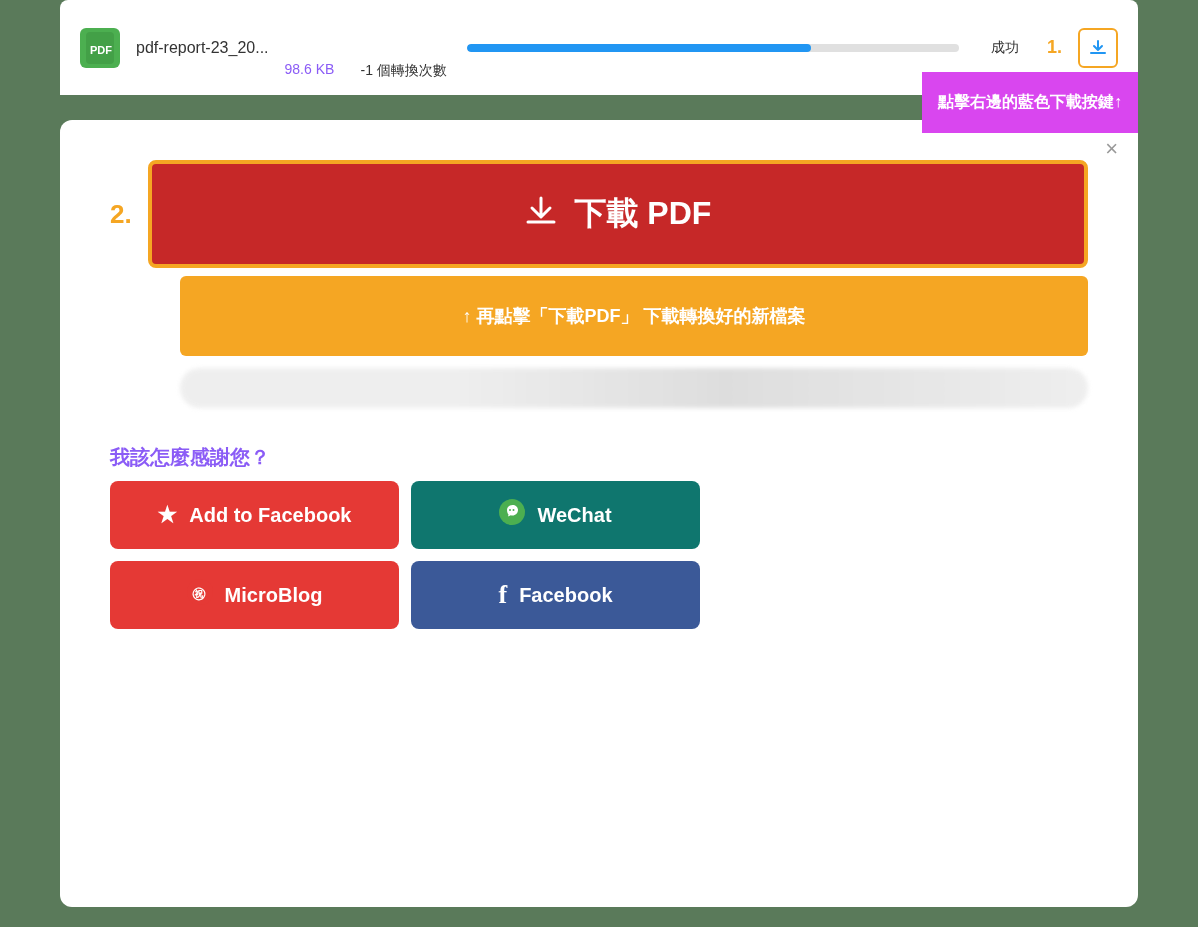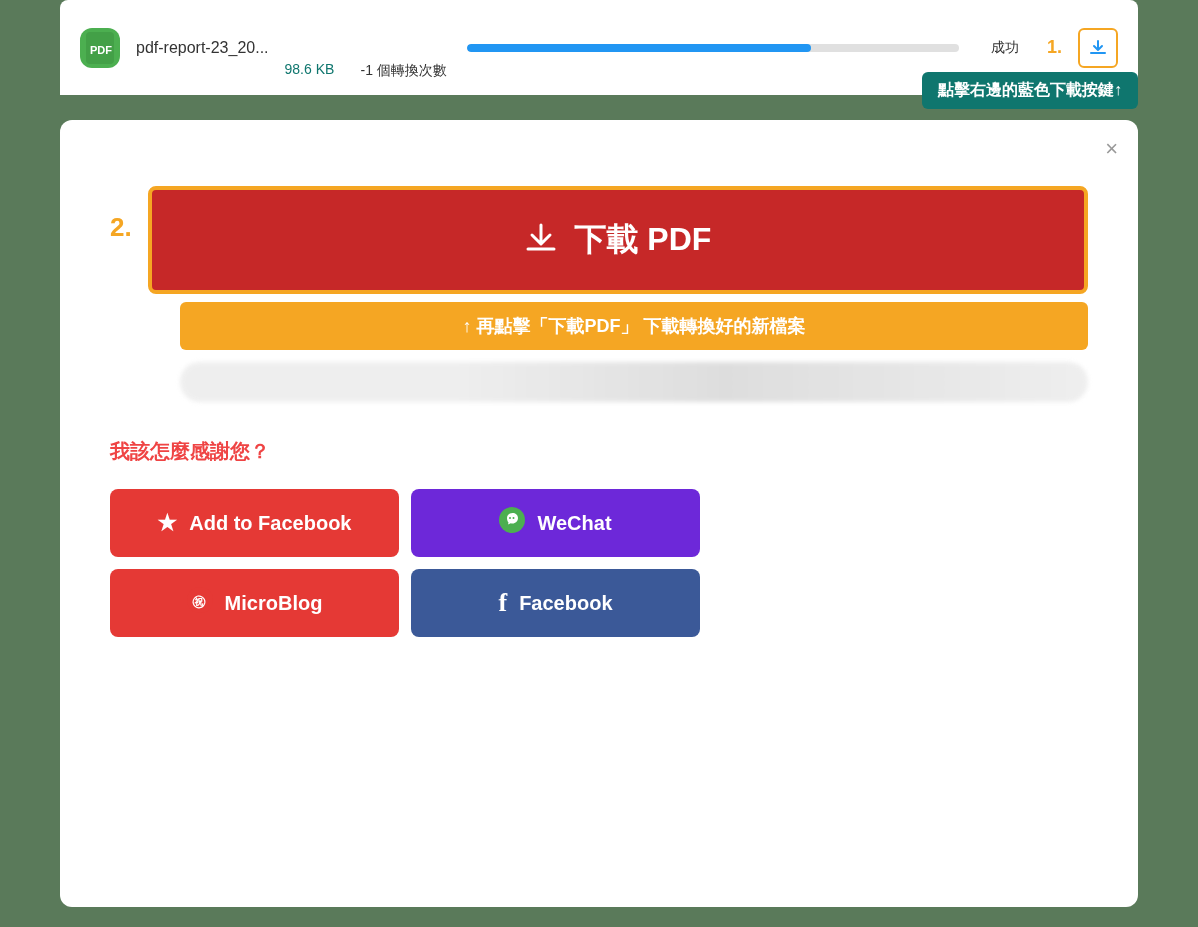--- a/index.html
+++ b/index.html
@@ -23,39 +23,39 @@
       align-items: center;
       padding: 0 20px;
       gap: 16px;
       z-index: 1;
     }
 
     .pdf-icon {
       width: 40px;
       height: 40px;
       background: #4CAF50;
-      border-radius: 12px;
+      border-radius: 6px;
       display: flex;
       align-items: center;
       justify-content: center;
       color: white;
       font-size: 10px;
       font-weight: bold;
       flex-shrink: 0;
     }
 
     .file-name {
       font-size: 16px;
       color: #333;
       min-width: 130px;
     }
 
     .file-size {
       font-size: 14px;
-      color: #0f766e;
+      color: #8b5cf6;
       min-width: 60px;
       margin-top: 42px;
     }
 
     .conversion-count {
       font-size: 14px;
       color: #333;
       min-width: 90px;
       margin-top: 47px;
     }
@@ -98,24 +98,24 @@
       justify-content: center;
       cursor: pointer;
       background: white;
     }
 
     
     .tooltip-arrow {
       position: absolute;
       top: 72px;
       right: 60px;
-      background: #0f766e;
-      color: white;
-      padding: 8px 16px;
-      border-radius: 6px;
+      background: #d946ef;
+      color: white;
+      padding: 20px 16px;
+      border-radius: 0;
       font-size: 16px;
       font-weight: bold;
       z-index: 10;
       white-space: nowrap;
     }
 
     
     .modal {
       position: absolute;
       top: 120px;
@@ -166,35 +166,34 @@
       flex: 1;
       background: #C62828;
       color: white;
       border: none;
       border-radius: 8px;
       padding: 28px 40px;
       font-size: 32px;
       font-weight: bold;
       cursor: pointer;
       display: flex;
-      align-items: flex-end;
+      align-items: center;
       justify-content: center;
       gap: 16px;
       border: 4px solid #F5A623;
-      margin-top: 26px;
     }
 
     .download-pdf-btn .dl-icon {
       font-size: 30px;
     }
 
     .tooltip-bottom {
       background: #F5A623;
       color: white;
-      padding: 12px 20px;
+      padding: 28px 20px;
       border-radius: 6px;
       font-size: 18px;
       font-weight: bold;
       text-align: center;
       margin-top: 8px;
       margin-left: 70px;
     }
 
     
     .blurred-area {
@@ -208,22 +207,22 @@
     }
 
     .section-divider {
       margin: 24px 0 12px 0;
       border: none;
     }
 
     .thank-you-title {
       font-size: 20px;
       font-weight: bold;
-      color: #ef4444;
-      margin-bottom: 24px;
+      color: #8b5cf6;
+      margin-bottom: 10px;
       font-family: Liberation Mono, monospace;
     }
 
     .thank-you-desc {
       font-size: 15px;
       color: #444;
       margin-bottom: 20px;
     }
 
     .social-grid {
@@ -241,21 +240,21 @@
       font-size: 20px;
       font-weight: bold;
       cursor: pointer;
       display: flex;
       align-items: center;
       justify-content: center;
       gap: 12px;
     }
 
     .btn-add-browser { background: #E53935; }
-    .btn-wechat { background: #6d28d9; }
+    .btn-wechat { background: #0f766e; }
     .btn-microblog { background: #E53935; }
     .btn-facebook { background: #3b5998; }
 
     .social-icon {
       font-size: 22px;
     }
   </style>
 </head>
 <body>
 

